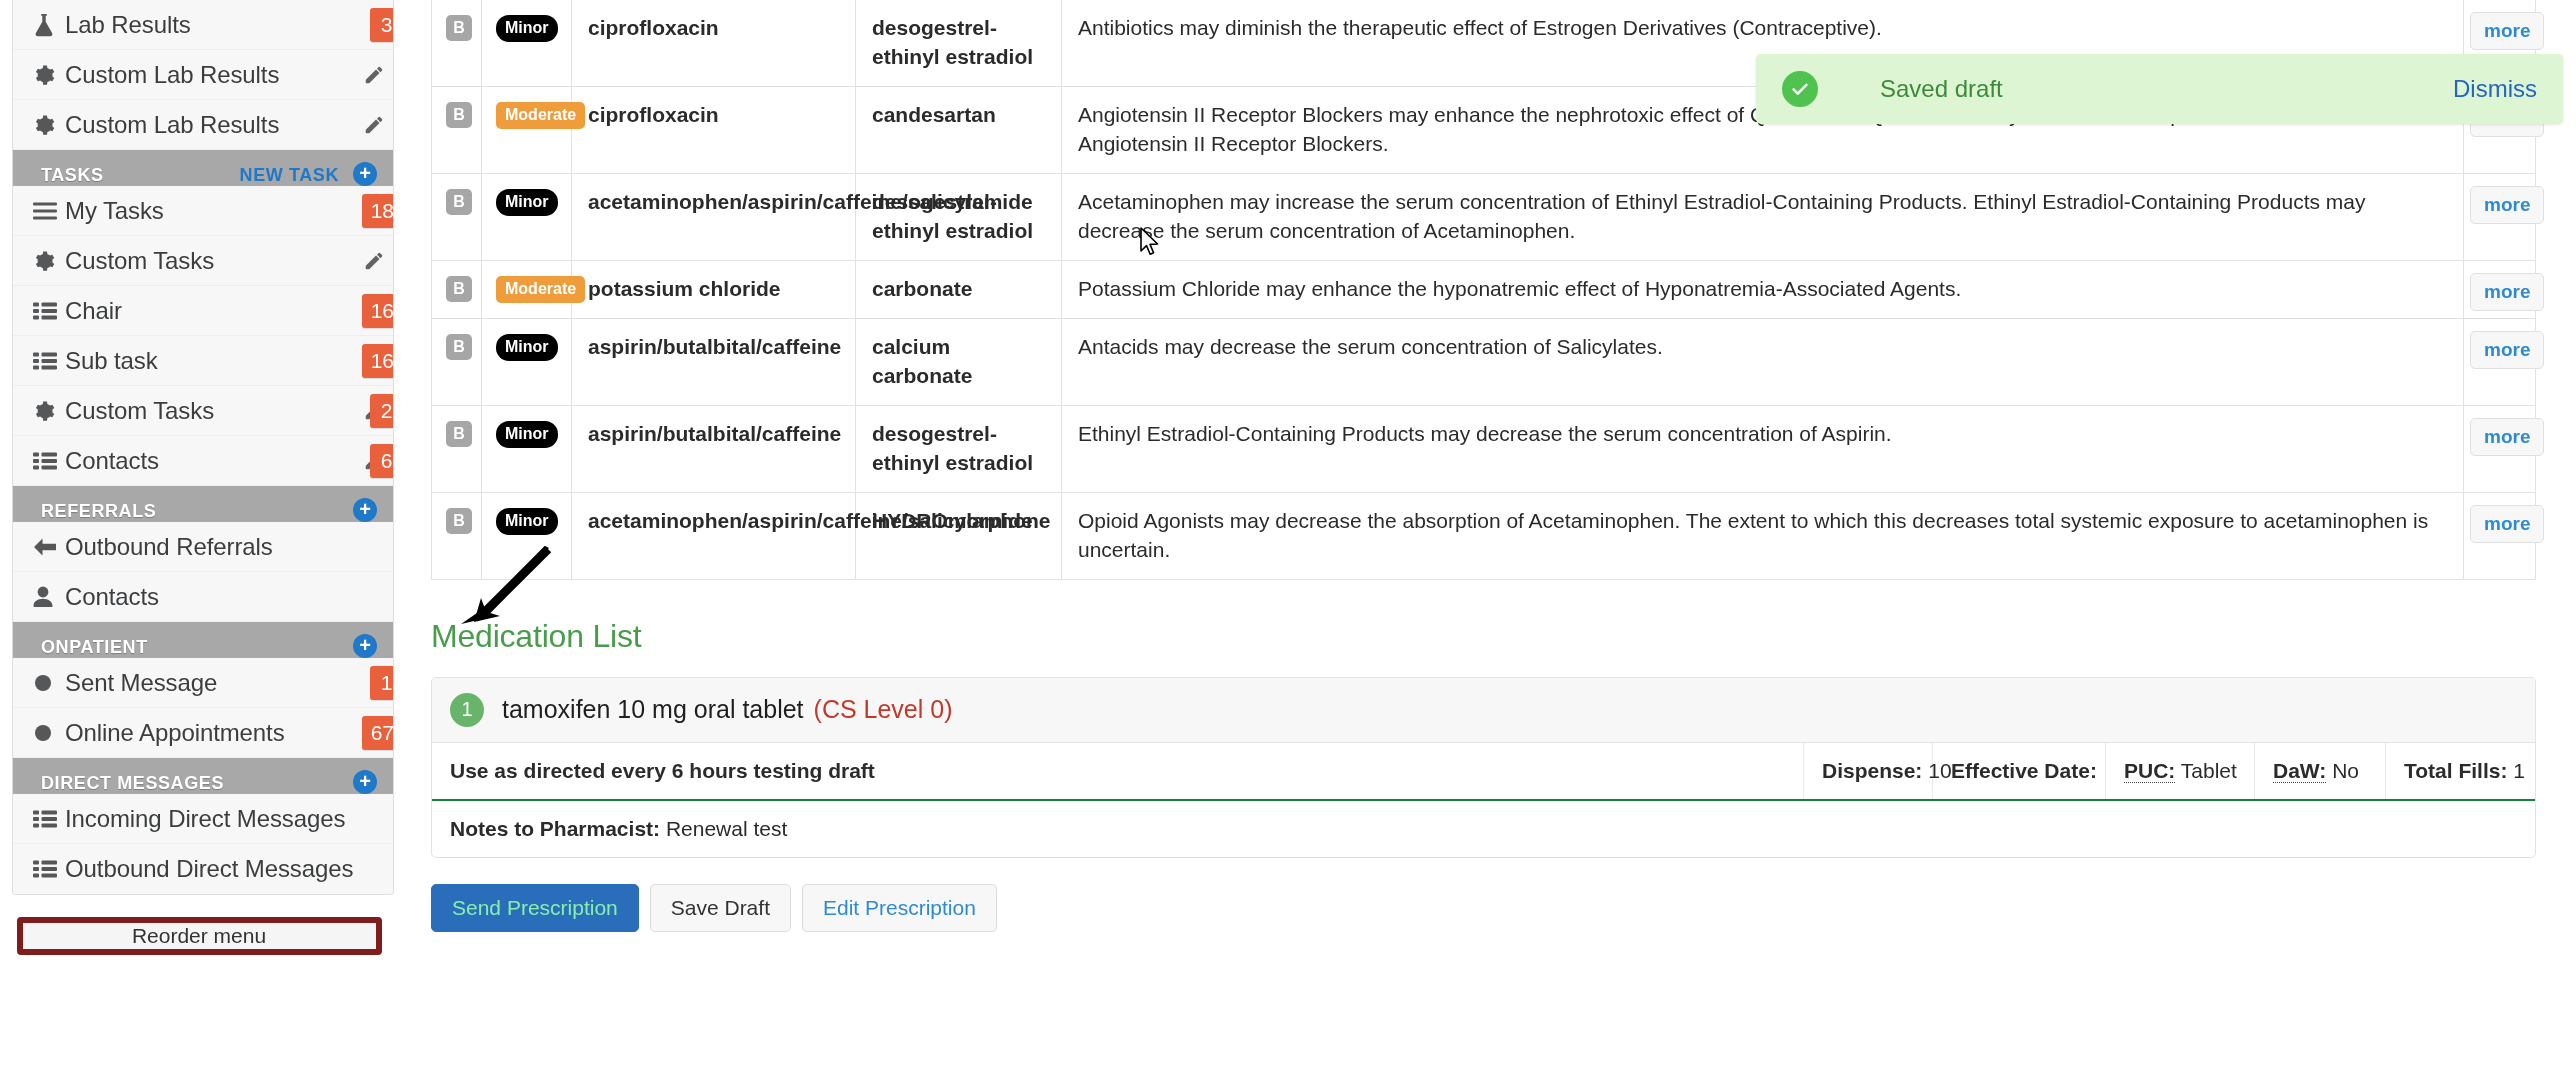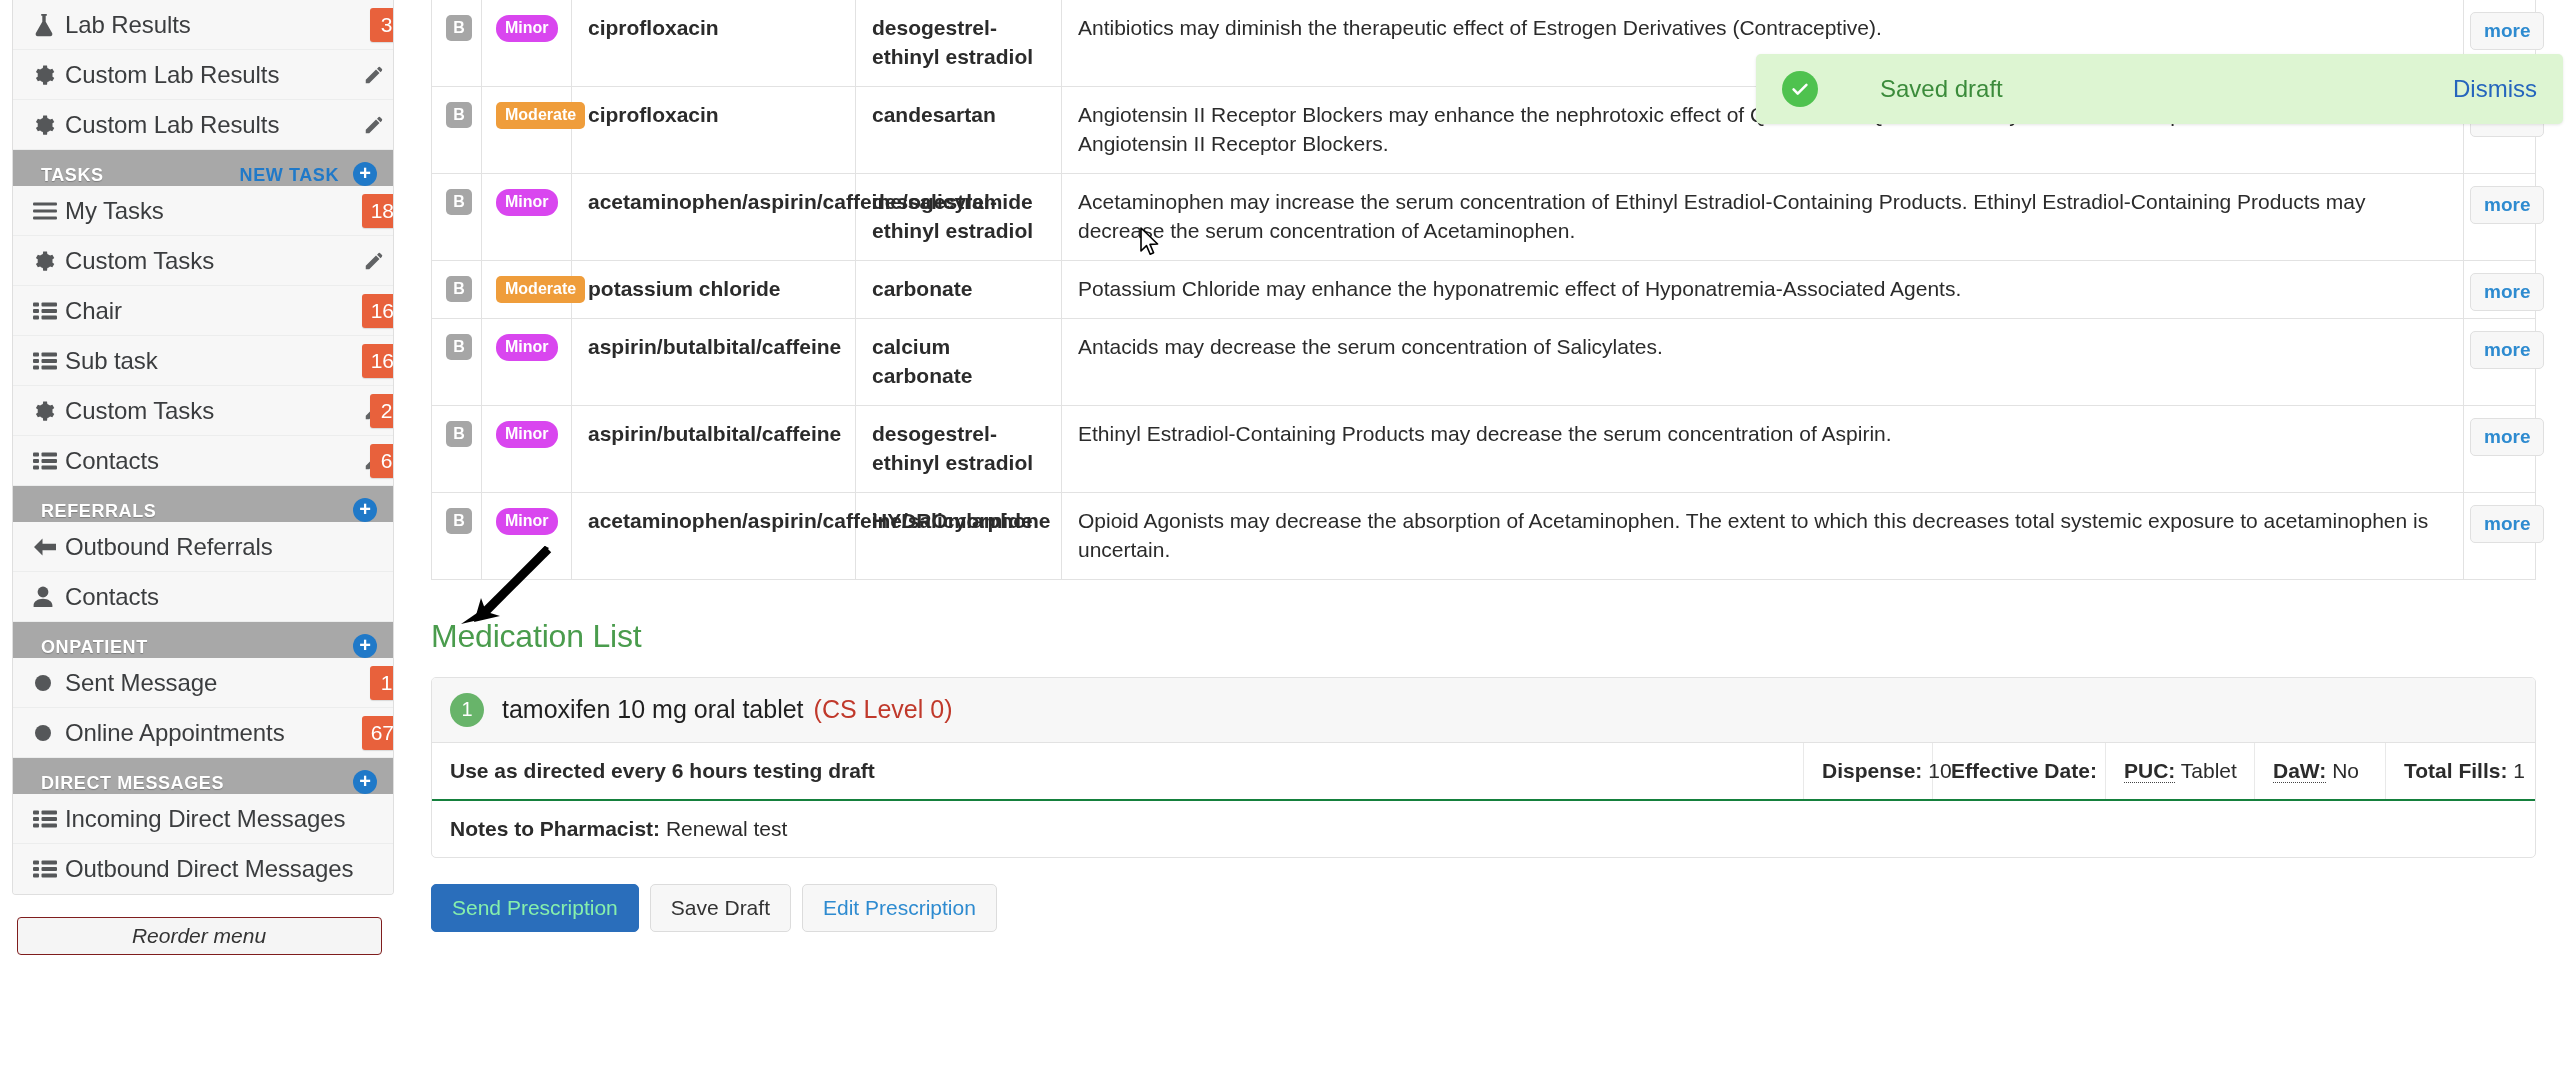--- a/index.html
+++ b/index.html
@@ -127,27 +127,26 @@
 
   .reorder-wrap {
     padding: 22px 0 0 0;
     display: flex;
     justify-content: center;
   }
   #reorder-btn {
     width: 365px;
     height: 38px;
     background: #f5f5f5;
-    border: 1px solid #7f1d1d;
+    border: 6px solid #7f1d1d;
     border-radius: 4px;
     font-size: 21px;
     color: #333;
     font-family: "Liberation Sans", sans-serif;
     cursor: pointer;
-    font-style: italic;
   }
 
   
   #main {
     flex: 1;
     height: 1068px;
     position: relative;
     padding: 0 40px 0 33px;
     background: #ffffff;
   }
@@ -191,21 +190,21 @@
   .sev {
     display: inline-block;
     color: #ffffff;
     font-size: 16px;
     font-weight: bold;
     padding: 5px 9px 6px 9px;
     border-radius: 5px;
     line-height: 1;
     white-space: nowrap;
   }
-  .sev.minor    { background: #d946ef; border-radius: 13px; }
+  .sev.minor    { background: #000000; border-radius: 13px; }
   .sev.moderate { background: #ef9d3b; }
   .drugname { font-weight: bold; font-size: 21px; color: #2b2b2b; line-height: 1.38; }
   .desc { font-size: 21px; color: #2b2b2b; line-height: 1.38; }
   .more-btn {
     display: inline-block;
     background: #f7f7f7;
     border: 1px solid #e0e0e0;
     border-radius: 5px;
     color: #2e8bd0;
     font-size: 19px;

